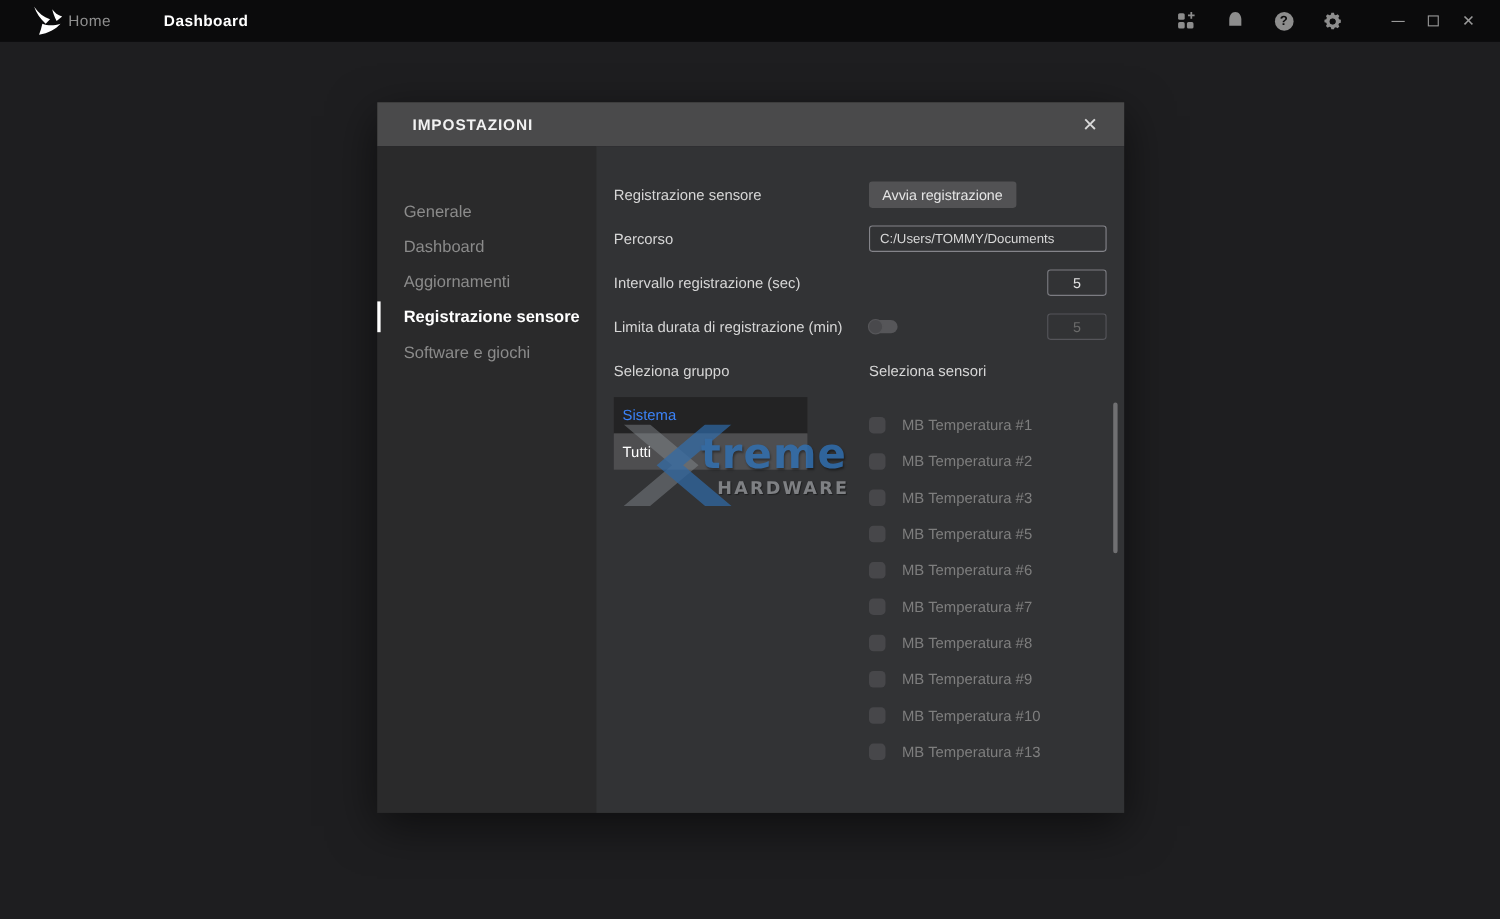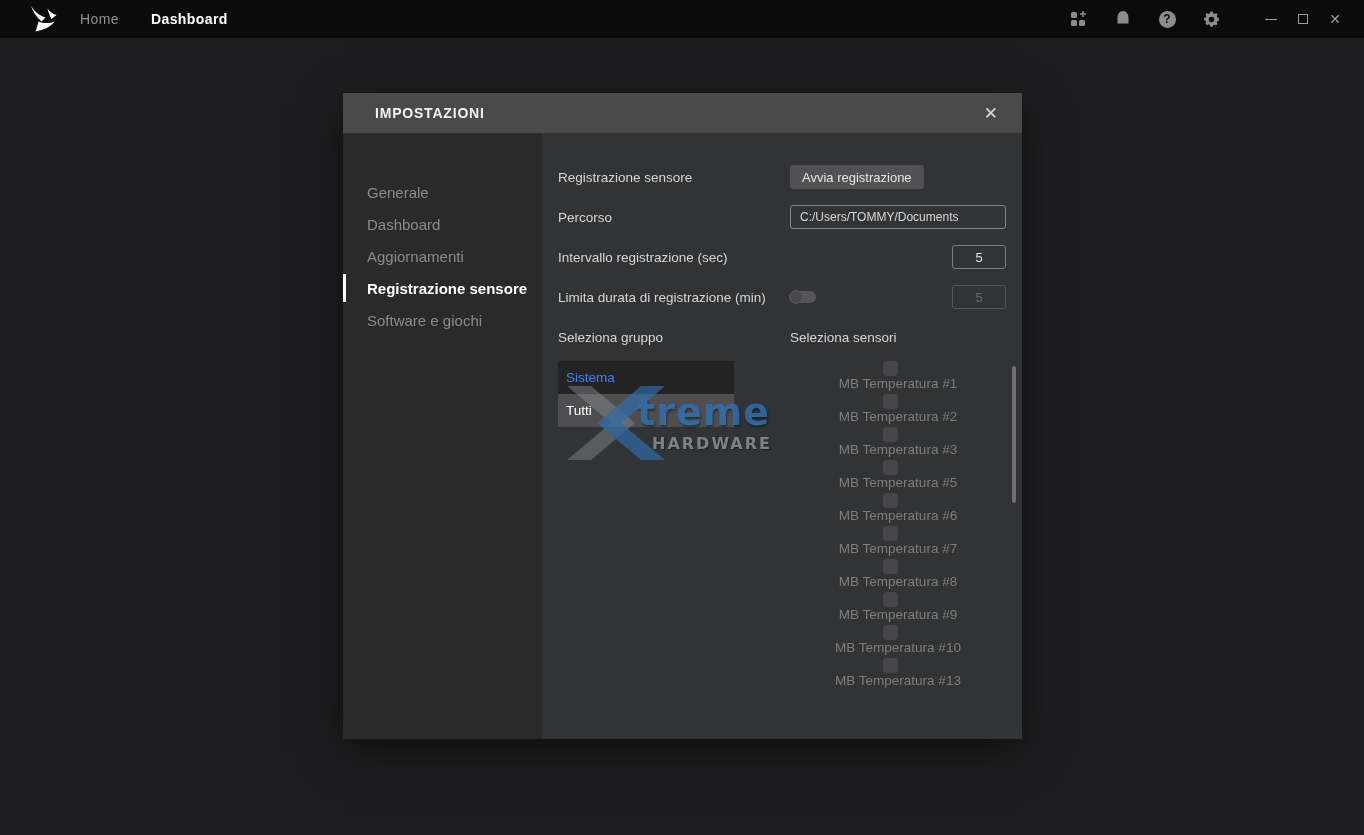--- a/index.html
+++ b/index.html
@@ -10,21 +10,21 @@
     position:relative;
     -webkit-font-smoothing:antialiased;
   }
 
   
   .topbar {
     position:absolute; top:0; left:0; width:1364px; height:38px;
     background:#0b0b0c; display:flex; align-items:center;
   }
   .logo { width:34px; height:30px; margin-left:28px; display:flex; align-items:center; justify-content:center; }
-  .topnav { display:flex; margin-left:18px; gap:32px; }
+  .topnav { display:flex; gap:48px; }
   .topnav .nav-item { font-size:14px; letter-spacing:.4px; color:#8f8f8f; cursor:default; }
   .topnav .nav-item.active { color:#ffffff; font-weight:bold; }
   .topbar-right { margin-left:auto; display:flex; align-items:center; gap:22px; padding-right:18px; }
   .tb-icon { width:22px; height:22px; display:flex; align-items:center; justify-content:center; }
   .help-circle {
     width:17px; height:17px; border-radius:50%; background:#8d8d8d;
     color:#0b0b0c; font-size:12px; font-weight:bold;
     display:flex; align-items:center; justify-content:center;
   }
   .win-controls { display:flex; align-items:center; gap:10px; margin-left:16px; }
@@ -88,21 +88,21 @@
   .hdr-group { width:232px; color:#d6d6d6; font-size:13.5px; }
   .hdr-sensors { color:#d6d6d6; font-size:13.5px; }
 
   .lists-row { display:flex; margin-top:4px; }
   .group-list { width:176px; }
   .group-item { height:33px; display:flex; align-items:center; padding-left:8px; font-size:13.5px; cursor:default; }
   .group-item.dim { background:#232324; color:#3b82f6; }
   .group-item.selected { background:#4e4e50; color:#ffffff; }
 
   .sensor-list { margin-left:56px; flex:1; }
-  .sensor-item { height:33px; display:flex; align-items:center; cursor:default;flex-direction:column; }
+  .sensor-item { height:33px; display:flex; align-items:flex-end; cursor:default; }
   .checkbox {
     width:15px; height:15px; border-radius:4px; background:#47474a; margin-right:15px; cursor:default;
   }
   .sensor-label { color:#7e7e7e; font-size:13.5px; }
 
   .scroll-thumb {
     position:absolute; right:6px; top:233px; width:4px; height:137px;
     border-radius:2px; background:#707072;
   }
 

